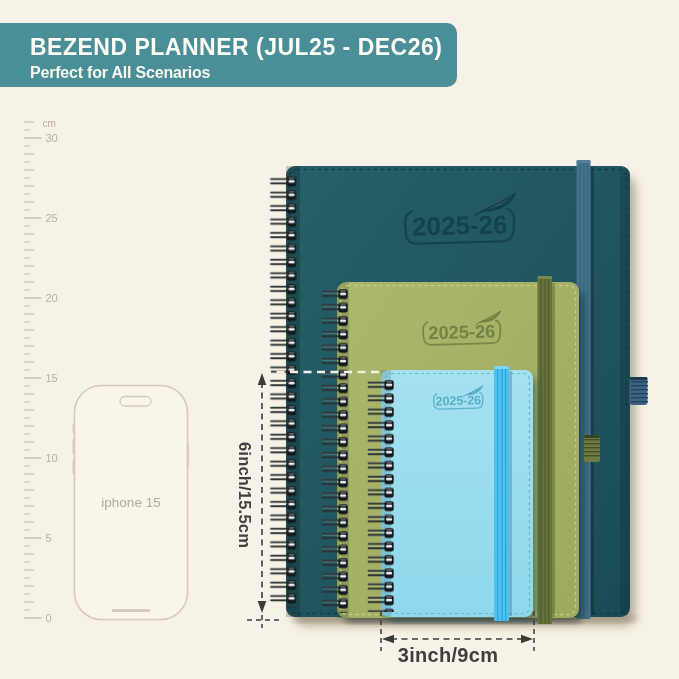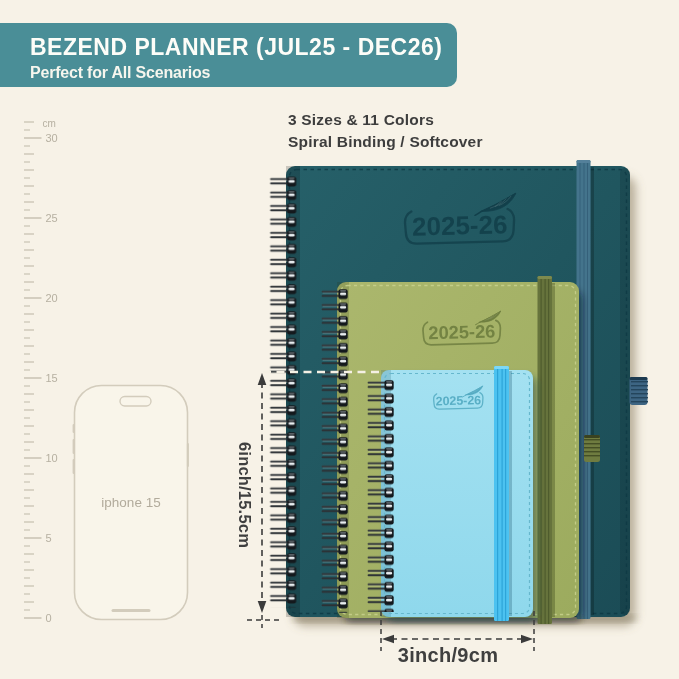--- a/index.html
+++ b/index.html
@@ -6,23 +6,21 @@
 .abs{position:absolute;}
 </style></head><body>
 <div class="stage">
 
 <div class="abs" style="left:0;top:23px;width:457px;height:64px;background:#4a8e97;border-radius:0 10px 10px 0;"></div>
 
 <div class="abs" style="left:30px;top:34px;white-space:nowrap;font-size:23px;font-weight:bold;letter-spacing:0.5px;color:#fdfdf8;">BEZEND PLANNER (JUL25 - DEC26)</div>
 
 <div class="abs" style="left:30px;top:63.5px;white-space:nowrap;font-size:16px;font-weight:bold;letter-spacing:-0.2px;color:#f6f6ee;">Perfect for All Scenarios</div>
 
-<div class="abs" style="left:288px;top:111px;font-size:15.5px;font-weight:bold;letter-spacing:0.2px;color:#3d3d3d;">3 Sizes &amp; 11 Colors</div>
-
-<div class="abs" style="left:288px;top:133px;font-size:15.5px;font-weight:bold;letter-spacing:0.2px;color:#3d3d3d;">Spiral Binding / Softcover</div>
+
 <svg class="abs" style="left:0;top:0;" width="679" height="679" viewBox="0 0 679 679">
 <defs>
 <pattern id="coilL" x="269.5" y="175.5" width="30" height="13.45" patternUnits="userSpaceOnUse">
       <rect x="0.6" y="2.6" width="18.5" height="1.9" rx="0.95" fill="#33383c"></rect>
       <rect x="0.6" y="7.0" width="18.5" height="1.9" rx="0.95" fill="#2c3135"></rect>
       <rect x="1.6" y="4.6" width="16.5" height="0.9" fill="#efe9dc" opacity="0.55"></rect>
       <rect x="17.5" y="1.2" width="9.2" height="9.8" rx="2.2" fill="#14191d"></rect>
       <rect x="19.1" y="4.5" width="6" height="2.7" rx="1.2" fill="#e8edf0"></rect>
       <rect x="19.1" y="1.9" width="6" height="1.6" rx="0.8" fill="#5a6166"></rect>
     </pattern>

